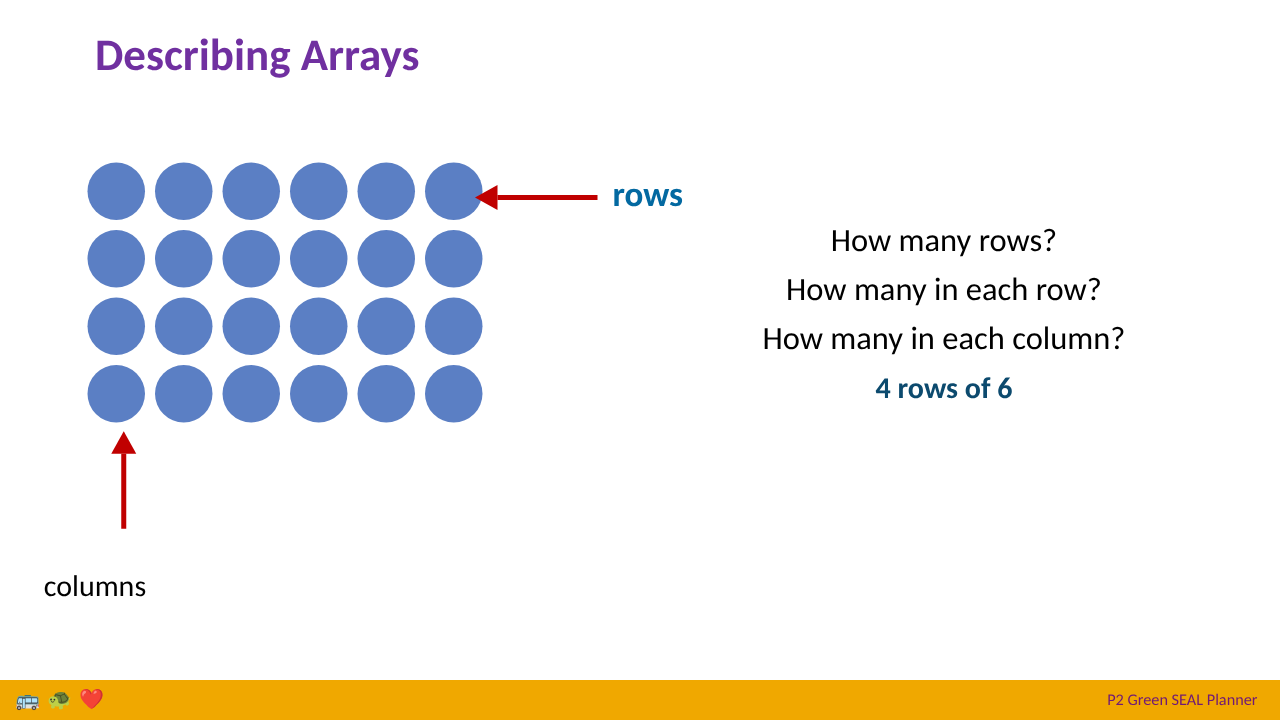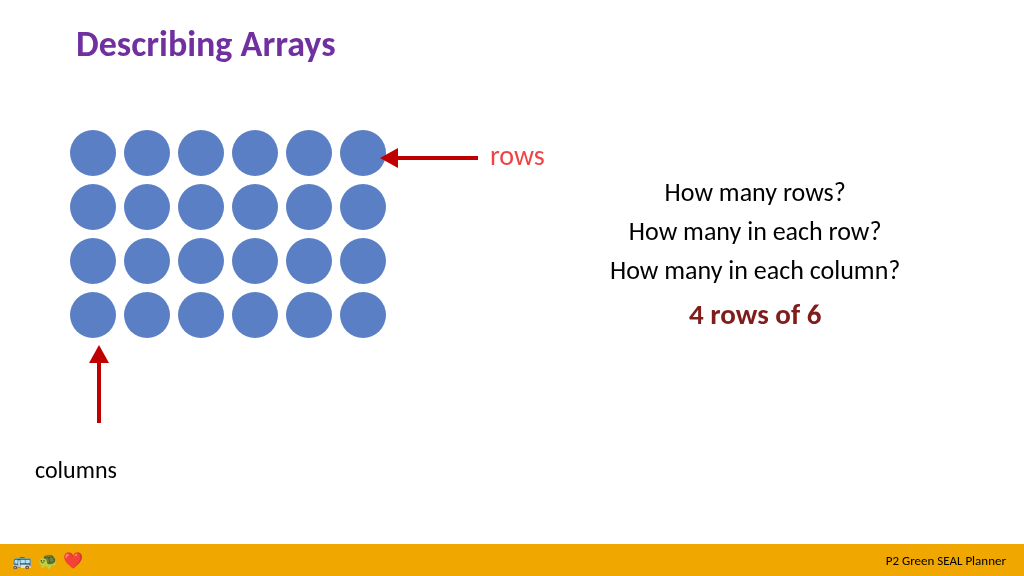--- a/index.html
+++ b/index.html
@@ -70,22 +70,22 @@
       border-top: 10px solid transparent;
       border-bottom: 10px solid transparent;
       border-right: 18px solid #c00000;
     }
 
     #rows-text {
       position: absolute;
       top: 138px;
       left: 490px;
       font-size: 28px;
-      color: #ef4444;
-      font-weight: normal;
+      color: #0369a1;
+      font-weight: bold;
     }
 
     
     #columns-arrow-container {
       position: absolute;
       top: 345px;
       left: 89px;
       display: flex;
       flex-direction: column;
       align-items: center;
@@ -125,22 +125,22 @@
       text-align: center;
     }
 
     .question-line {
       font-size: 26px;
       color: #000;
       line-height: 1.35;
     }
 
     .answer-line {
-      font-size: 29px;
-      color: #7f1d1d;
+      font-size: 24px;
+      color: #0c4a6e;
       font-weight: bold;
       margin-top: 4px;
     }
 
     
     #footer-bar {
       position: absolute;
       bottom: 0;
       left: 0;
       width: 1024px;
@@ -155,21 +155,21 @@
       display: flex;
       gap: 6px;
       align-items: center;
       font-size: 16px;
     }
 
     #footer-credit {
       position: absolute;
       right: 18px;
       font-size: 13px;
-      color: #000000;
+      color: #701a75;
       margin-left: 30px;
     }
   </style>
 </head>
 <body>
 
 <div id="title">Describing Arrays</div>
 
 <div id="array-container">
   <div class="dot-grid">

